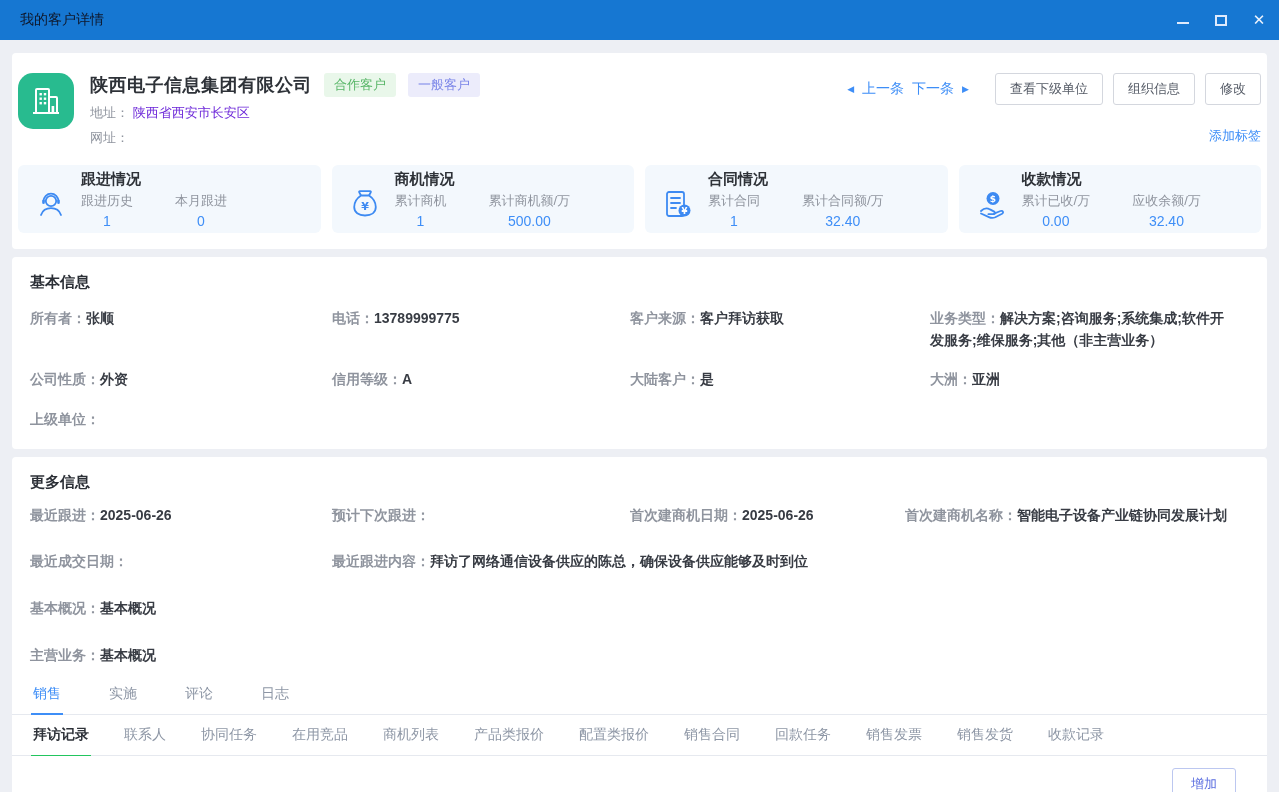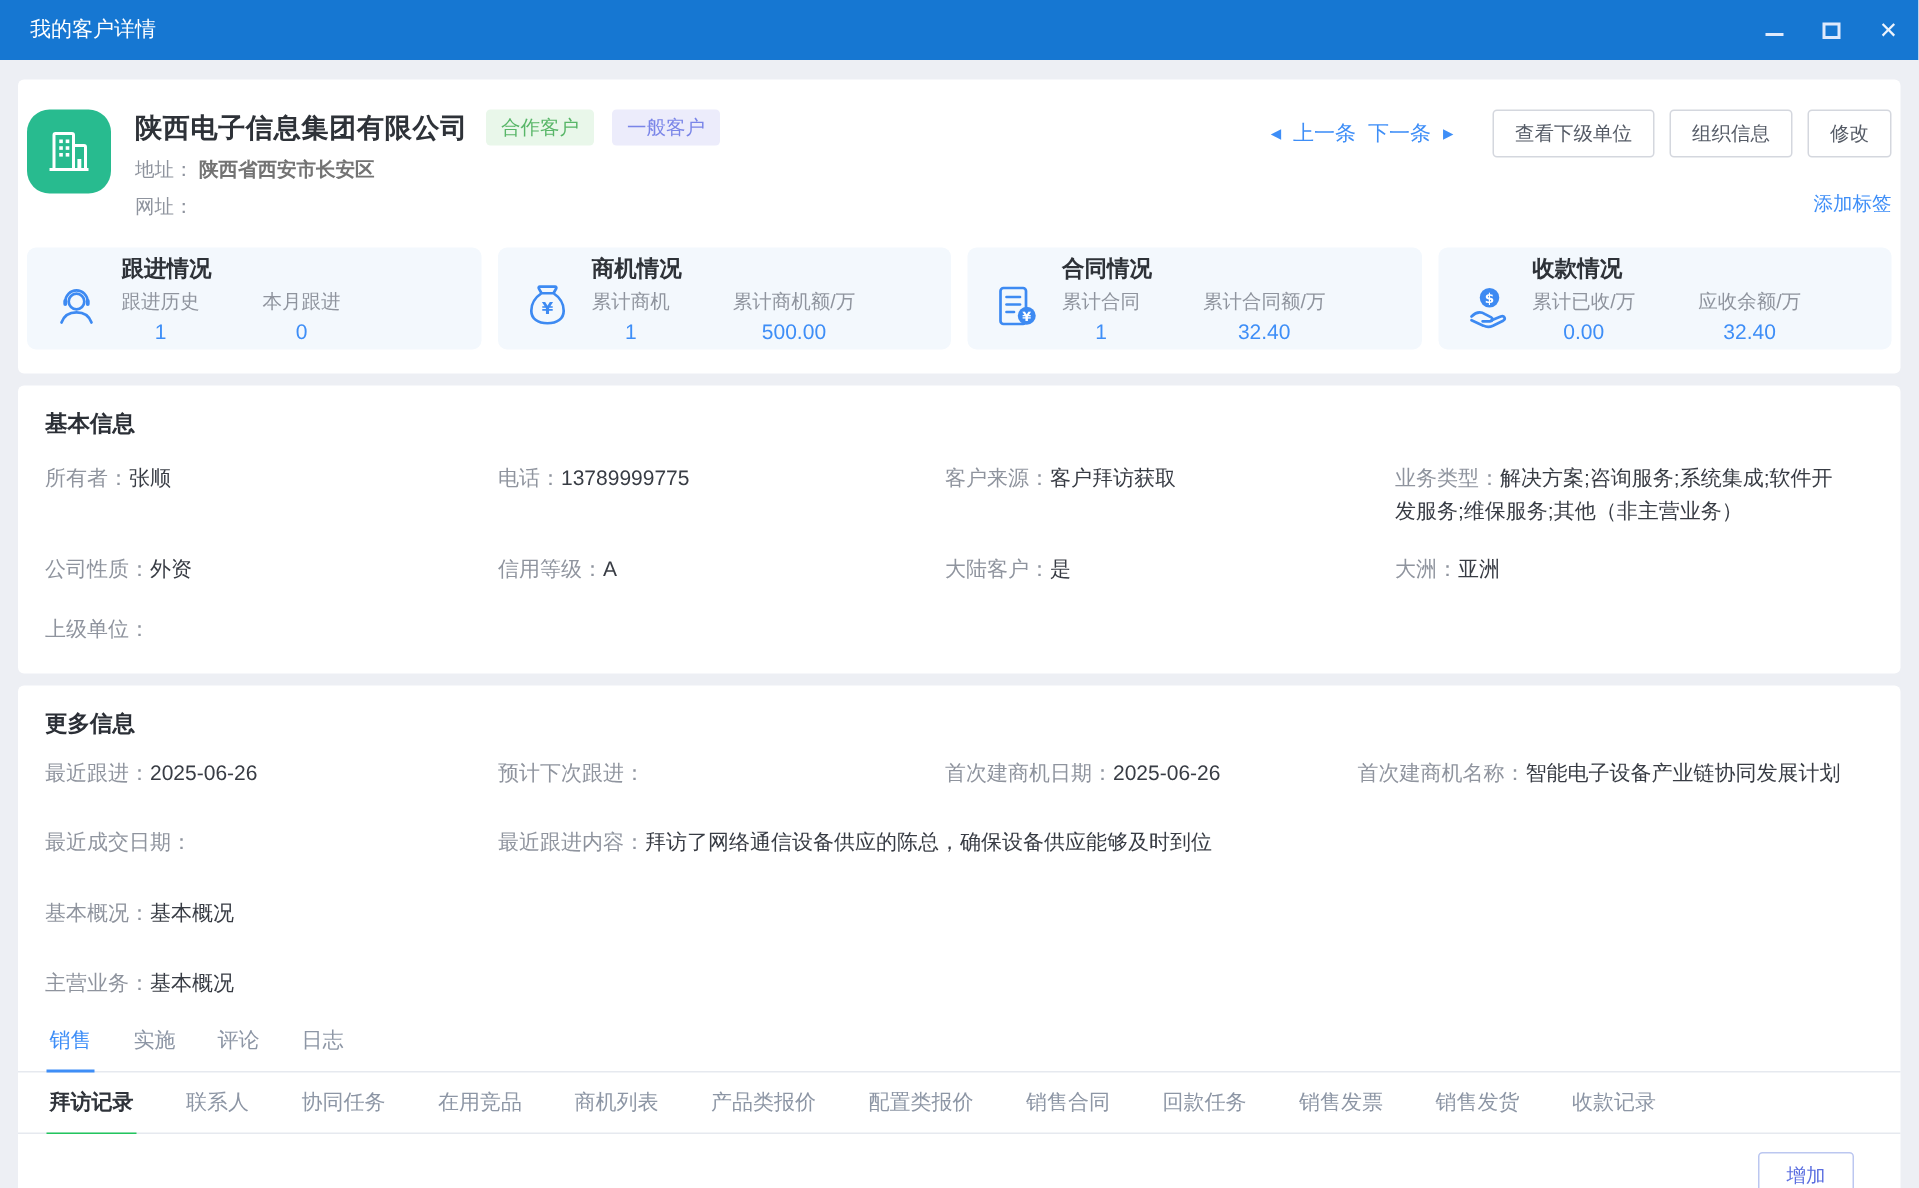--- a/index.html
+++ b/index.html
@@ -1,42 +1,42 @@
 <!DOCTYPE html>
 <html><head>
 <meta charset="utf-8">
 <style>
   * { margin:0; padding:0; box-sizing:border-box; }
   html,body { width:1279px; height:792px; overflow:hidden; }
   body { font-family:"Liberation Sans","DejaVu Sans",sans-serif; background:#edeff4; font-size:13px; color:#383c44; }
 
   
   .titlebar { height:40px; background:#1677d2; display:flex; align-items:center; justify-content:space-between; padding:0 10px 0 20px; }
-  .titlebar .wtitle { color:#ffffff; font-size:14px; }
+  .titlebar .wtitle { color:#0f172a; font-size:14px; }
   .win-controls { display:flex; align-items:center; gap:22px; padding-right:2px; }
   .win-btn { width:16px; height:16px; display:flex; align-items:center; justify-content:center; cursor:pointer; }
   .win-min { width:12px; height:2px; background:#dfeafc; margin-top:6px; }
   .win-max { width:12px; height:11px; border:2px solid #dfeafc; }
   .win-close { color:#eef4fd; font-size:15px; font-weight:bold; }
 
   .page { padding:13px 12px 0; }
   .card { background:#fff; border-radius:4px; }
 
   
   .top-card { padding:20px 6px 16px; margin-bottom:8px; }
   .header-row { display:flex; }
   .avatar { width:56px; height:56px; border-radius:15px; background:#28bb8f; flex:0 0 56px; display:flex; align-items:center; justify-content:center; }
   .company-block { margin-left:16px; flex:1; }
   .name-row { display:flex; align-items:center; }
   .company-name { font-size:18px; font-weight:bold; color:#2e3238; letter-spacing:.5px; }
   .tag { font-size:13px; border-radius:3px; padding:3px 10px; margin-left:12px; }
   .tag-partner { color:#58b668; background:#e9f7ea; }
   .tag-general { color:#7a85e8; background:#ececfb; }
   .meta-row { margin-top:7px; font-size:13px; color:#8f949e; }
-  .meta-row .link { color:#737373;font-weight:bold; }
+  .meta-row .link { color:#6d28d9; }
   .header-right { width:430px; display:flex; flex-direction:column; align-items:flex-end; }
   .nav-actions { display:flex; align-items:center; }
   .pager { display:flex; align-items:center; font-size:14px; color:#3e8ef7; margin-right:16px; gap:8px; cursor:pointer; }
   .arr { font-size:9px; color:#3e8ef7; }
   .btn { background:#fff; border:1px solid #d4d7de; border-radius:3px; color:#555b66; font-size:13px; padding:6px 14px; margin-left:10px; cursor:pointer; font-family:inherit; }
   .add-tag { color:#3e8ef7; font-size:13px; margin-top:22px; cursor:pointer; }
 
   
   .stats-row { display:flex; gap:11px; margin-top:18px; }
   .stat-card { flex:1; background:#f3f8fd; border-radius:6px; height:68px; display:flex; align-items:center; padding-left:17px; }
@@ -44,30 +44,30 @@
   .stat-title { font-size:15px; font-weight:bold; color:#2e3238; }
   .metrics { display:flex; gap:42px; margin-top:3px; }
   .metric { text-align:center; }
   .metric .mlabel { font-size:13px; color:#8f949e; }
   .metric .mvalue { font-size:14px; color:#3e8ef7; margin-top:3px; }
 
   
   .info-card { padding:16px 18px 18px; margin-bottom:8px; }
   .sec-title { font-size:15px; font-weight:bold; color:#2b2f36; margin-bottom:16px; }
   .info-grid { display:grid; grid-template-columns:302px 298px 300px 1fr; row-gap:18px; font-size:14px; }
-  .field { padding-right:14px; line-height:1.55; }
+  .field { padding-right:14px; line-height:1.55;font-weight:bold; }
   .flabel { color:#8f949e; }
   .fvalue { color:#383c44; }
 
   .bottom-card { padding-top:16px; }
   .more-grid { display:grid; grid-template-columns:302px 298px 275px 1fr; row-gap:25px; font-size:14px; padding:0 18px; }
   .span-rest { grid-column:2 / -1; }
 
   
-  .tabs-main { display:flex; gap:24px; padding:0 19px; border-bottom:1px solid #e6e9ef; margin-top:12px; }
+  .tabs-main { display:flex; gap:44px; padding:0 19px; border-bottom:1px solid #e6e9ef; margin-top:12px; }
   .tab-m { font-size:14px; color:#8d96a5; padding:6px 2px 10px; cursor:pointer; }
   .tab-m.active { color:#3e8ef7; border-bottom:2px solid #3e8ef7; margin-bottom:-1px; }
   .tabs-sub { display:flex; gap:31px; padding:0 19px; border-bottom:1px solid #e6e9ef; }
   .tab-s { font-size:14px; color:#8d96a5; padding:11px 2px; cursor:pointer; }
   .tab-s.active { color:#2f333a; font-weight:bold; border-bottom:1px solid #22c55e; margin-bottom:-1px; }
 
   
   .toolbar { display:flex; justify-content:flex-end; padding:12px 31px 11px; }
   .btn-add { background:#fff; border:1px solid #bcc7f0; border-radius:3px; color:#5b6ee0; font-size:13px; padding:6px 18px; cursor:pointer; font-family:inherit; }
   .table-wrap { margin:0 18px; border-top:1px solid #e8ebf1; }

